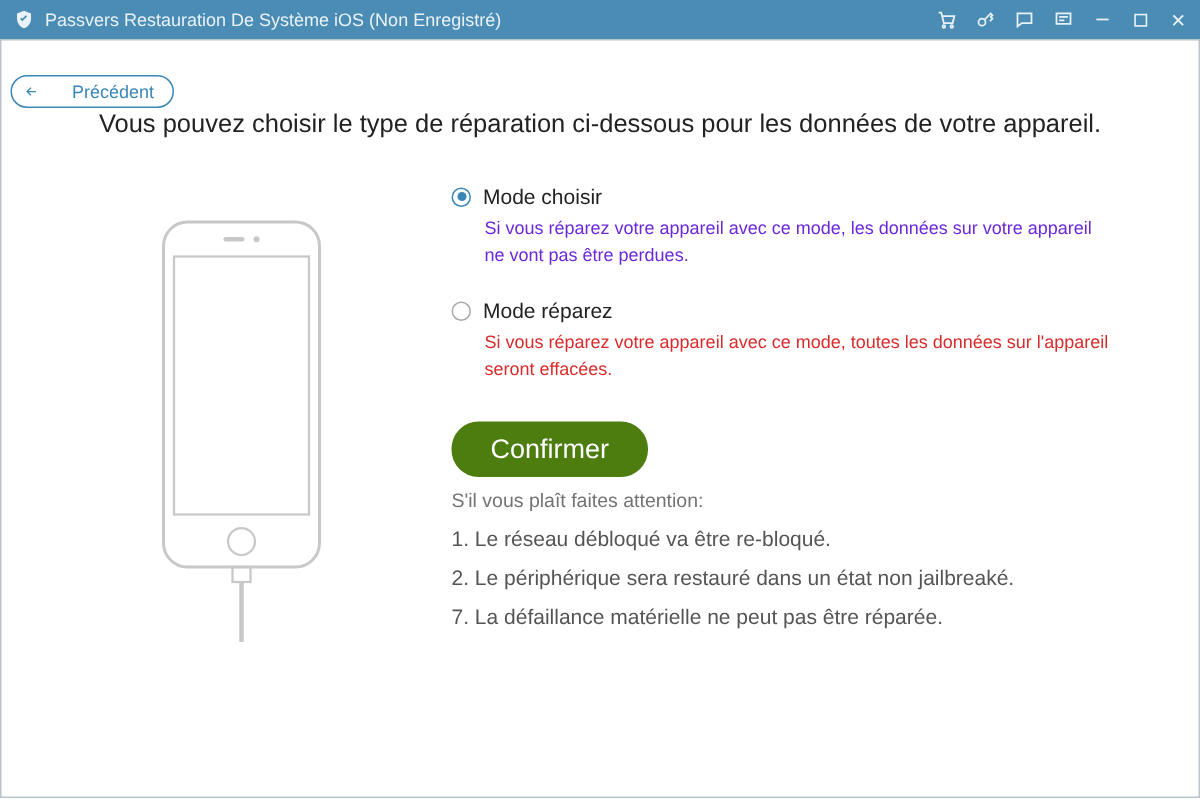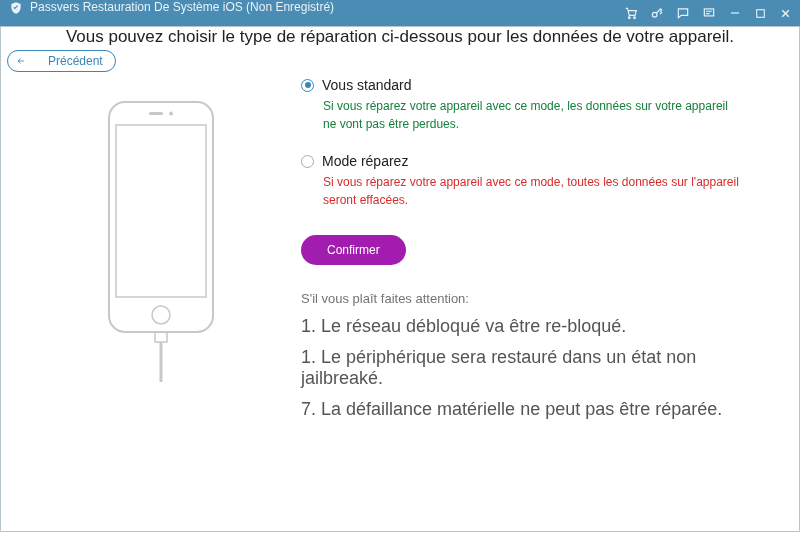--- a/index.html
+++ b/index.html
@@ -7,20 +7,21 @@
     font-family: Arial, "Helvetica Neue", sans-serif;
     background: #fff;
     width: 800px;
     height: 534px;
     overflow: hidden;
   }
   .titlebar {
     height: 26px;
     background: #4a8cb4;
     display: flex;
+    align-items: center;
     padding: 0 8px;
     color: #e8f2f8;
     font-size: 12px;
   }
   .titlebar .app-icon {
     width: 16px; height: 16px;
     margin-right: 6px;
     display: inline-flex;
     align-items: center;
     justify-content: center;
@@ -48,20 +49,21 @@
     align-items: center;
     gap: 20px;
     cursor: pointer;
     background: #fff;
   }
   .back-btn svg { display: block; }
   .heading {
     text-align: center;
     font-size: 17px;
     color: #222;
+    padding-top: 46px;
   }
   .main {
     display: flex;
     padding: 30px 50px 0 60px;
     gap: 40px;
   }
   .phone-col {
     width: 200px;
     display: flex;
     flex-direction: column;
@@ -97,43 +99,43 @@
     background: #3a87b7;
     border-radius: 50%;
   }
   .option-label {
     font-size: 14px;
     color: #222;
     font-weight: 500;
   }
   .option-desc {
     font-size: 12px;
-    color: #15803d;
+    color: #6d28d9;
     margin-left: 22px;
     line-height: 1.5;
     max-width: 420px;
   }
   .option-desc.danger { color: #d92b2b; }
   .confirm-btn {
-    background: #a21caf;
+    background: #4d7c0f;
     color: #fff;
     border: none;
     border-radius: 18px;
     padding: 8px 26px;
-    font-size: 12px;
+    font-size: 18px;
     cursor: pointer;
-    margin: 6px 0 26px 0;
+    margin: 6px 0 8px 0;
   }
   .attention-title {
     font-size: 13px;
     color: #737373;
     margin-bottom: 10px;
   }
   .attention-item {
-    font-size: 18px;
+    font-size: 14px;
     color: #555;
     margin-bottom: 10px;
   }
 </style>
 </head>
 <body>
 
 <div class="titlebar">
   <span class="app-icon">
     <svg width="14" height="14" viewBox="0 0 24 24">
@@ -211,35 +213,35 @@
       </svg>
     </div>
 
     <div class="options-col">
 
       <div class="option">
         <div class="option-row">
           <span class="radio">
               <span class="dot"></span>
             </span>
-          <span class="option-label">Vous standard</span>
+          <span class="option-label">Mode choisir</span>
         </div>
         <div class="option-desc">Si vous réparez votre appareil avec ce mode, les données sur votre appareil ne vont pas être perdues.</div>
       </div>
 
       <div class="option">
         <div class="option-row">
           <span class="radio unchecked"></span>
           <span class="option-label">Mode réparez</span>
         </div>
         <div class="option-desc danger">Si vous réparez votre appareil avec ce mode, toutes les données sur l'appareil seront effacées.</div>
       </div>
 
       <button class="confirm-btn">Confirmer</button>
 
       <div class="attention-title">S'il vous plaît faites attention:</div>
       <div class="attention-item">1. Le réseau débloqué va être re-bloqué.</div>
-      <div class="attention-item">1. Le périphérique sera restauré dans un état non jailbreaké.</div>
+      <div class="attention-item">2. Le périphérique sera restauré dans un état non jailbreaké.</div>
       <div class="attention-item">7. La défaillance matérielle ne peut pas être réparée.</div>
 
     </div>
   </div>
 </div>
 
 </body></html>

